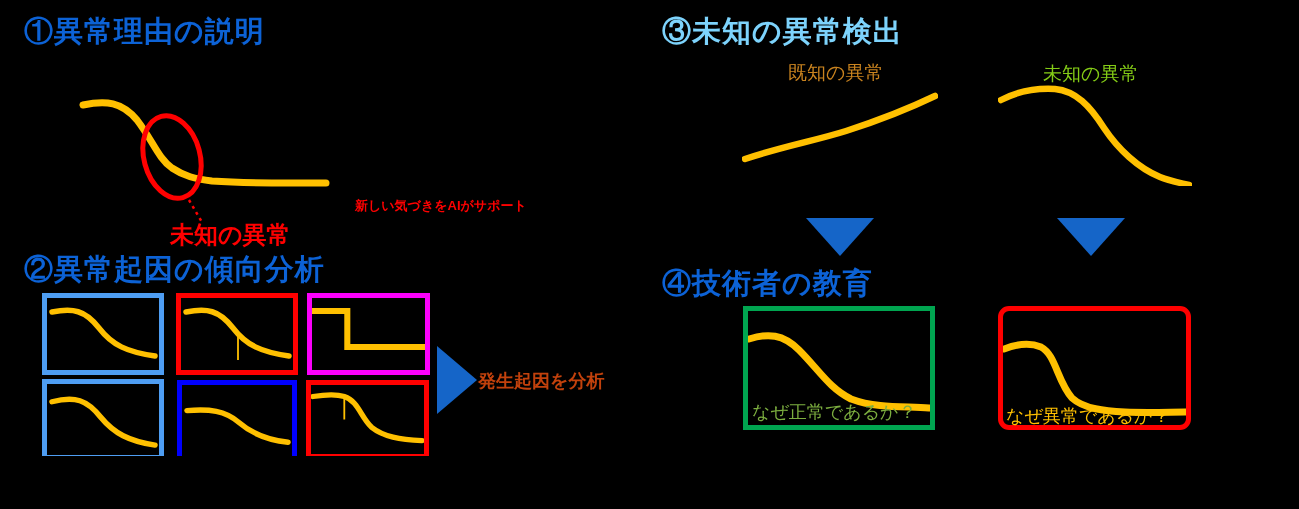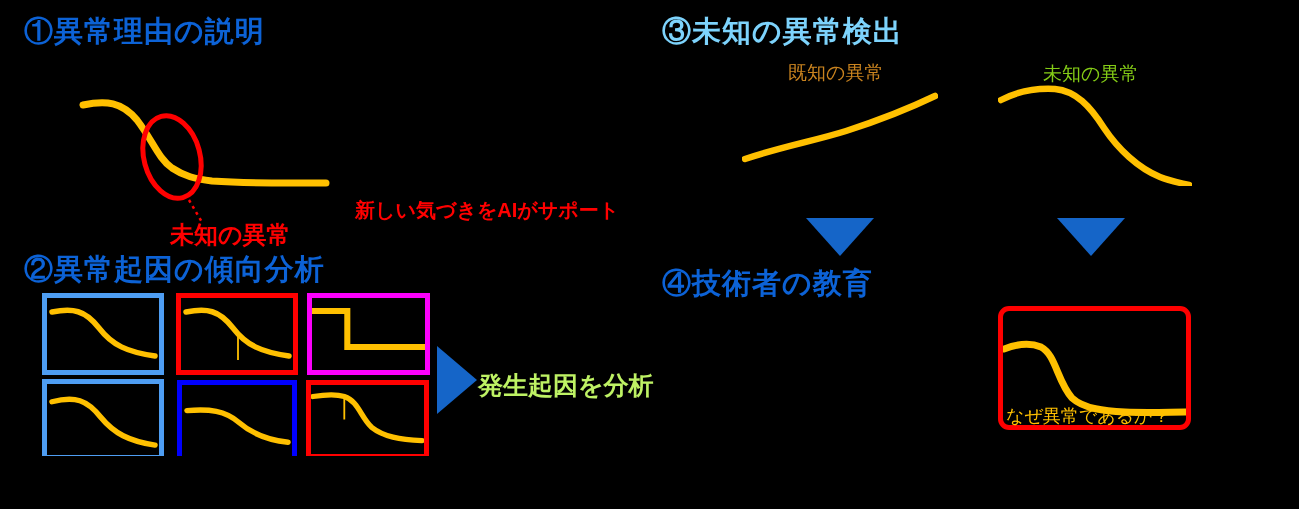--- a/index.html
+++ b/index.html
@@ -3,21 +3,21 @@
 <meta charset="utf-8">
 <style>
   html,body{margin:0;padding:0;background:#000;}
   #stage{
     position:relative;width:1299px;height:456px;overflow:hidden;
     background:#000;
     font-family:"Liberation Sans",sans-serif;
   }
   .abs{position:absolute;}
   .qtitle{font-size:29px;font-weight:bold;white-space:nowrap;letter-spacing:1px;}
-  .rednote{font-size:20px;font-weight:bold;white-space:nowrap;}
+  .rednote{font-size:13px;font-weight:bold;white-space:nowrap;}
   .anomaly-label{font-size:24px;font-weight:bold;white-space:nowrap;}
   .curve-label{font-size:19px;white-space:nowrap;}
   .q-label{font-size:18px;white-space:nowrap;}
   .pbox{box-sizing:border-box;border:5px solid #fff;background:#000;}
   .pbox svg{position:absolute;left:0;top:0;width:100%;height:100%;}
   .bigbox{box-sizing:border-box;border:5px solid #fff;background:#000;}
   .bigbox svg{position:absolute;left:0;top:0;width:100%;height:100%;}
   svg{display:block;}
 </style>
 </head>
@@ -73,21 +73,21 @@
       <svg viewBox="0 0 112 72" preserveAspectRatio="none">
         <path fill="none" stroke-width="5.5" stroke-linecap="round" d="M 2 12 C 14 10, 24 9, 33 12 C 47 17, 49 33, 60 44 C 72 54, 88 57, 110 58" stroke="#ffc000"></path>
         <path fill="none" stroke-width="1.8" d="M 33 14 L 33 36" stroke="#ffc000"></path>
       </svg>
     </div>
 
     <svg class="abs" style="left:437px;top:105px;" width="40" height="70" viewBox="0 0 40 70">
       <polygon points="0,0 40,34 0,68" fill="#1565c8"></polygon>
     </svg>
 
-    <div class="abs rednote" style="left: 478px; top: 128px; font-size: 25px; color: #bef264;">発生起因を分析</div>
+    <div class="abs rednote" style="left: 478px; top: 128px; font-size: 18px; color: #c2410c;">発生起因を分析</div>
   </div>
 
   <div class="abs" style="left:650px;top:0;width:649px;height:255px;">
     <div class="abs qtitle" style="left: 12px; top: 12px; color: #7dd3fc;">③未知の異常検出</div>
 
     <div class="abs curve-label" style="left: 138px; top: 60px; color: rgb(201, 131, 31);">既知の異常</div>
     <div class="abs curve-label" style="left: 393px; top: 61px; color: #84cc16;">未知の異常</div>
 
     <svg class="abs" style="left:92px;top:92px;" width="196" height="72" viewBox="0 0 196 72">
       <path fill="none" stroke-width="6.5" stroke-linecap="round" d="M 3 67 C 42 54, 72 49, 104 39 C 138 28, 166 17, 193 4" stroke="#ffc000"></path>
@@ -101,20 +101,26 @@
       <polygon points="0,0 68,0 34,38" fill="#1565c8"></polygon>
     </svg>
     <svg class="abs" style="left:407px;top:218px;" width="68" height="38" viewBox="0 0 68 38">
       <polygon points="0,0 68,0 34,38" fill="#1565c8"></polygon>
     </svg>
   </div>
 
   <div class="abs" style="left:650px;top:255px;width:649px;height:254px;">
     <div class="abs qtitle" style="left: 12px; top: 9px; color: rgb(12, 98, 214);">④技術者の教育</div>
 
+    <div class="abs bigbox" style="left: 93px; top: 51px; width: 192px; height: 124px; border-color: rgb(0, 165, 80);">
+      <svg viewBox="0 0 182 114" preserveAspectRatio="none">
+        <path fill="none" stroke-width="7" stroke-linecap="round" d="M 1 28 C 20 22, 35 23, 51 39 C 71 59, 81 77, 103 88 C 130 98, 158 95, 181 97" stroke="#ffc000"></path>
+      </svg>
+      <div class="abs q-label" style="left: 4px; top: 89px; color: rgb(124, 174, 63);">なぜ正常であるか？</div>
+    </div>
 
     <div class="abs bigbox" style="left: 348px; top: 51px; width: 193px; height: 124px; border-color: rgb(255, 0, 0); border-radius: 11px;">
       <svg viewBox="0 0 183 114" preserveAspectRatio="none">
         <path fill="none" stroke-width="7" stroke-linecap="round" d="M 1 38 C 14 33, 26 31, 38 36 C 53 44, 54 70, 69 87 C 81 98, 102 100, 122 101 C 145 102, 168 101, 182 101" stroke="#ffc000"></path>
       </svg>
       <div class="abs q-label" style="left: 3px; top: 93px; color: rgb(255, 192, 0);">なぜ異常であるか？</div>
     </div>
   </div>
 
 </div>

